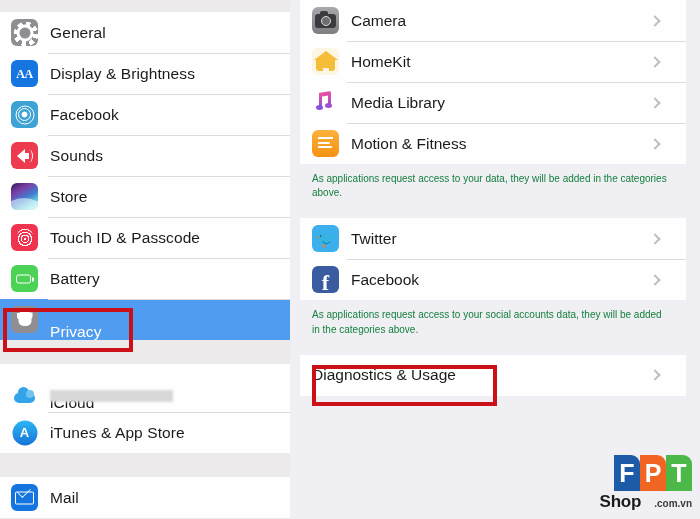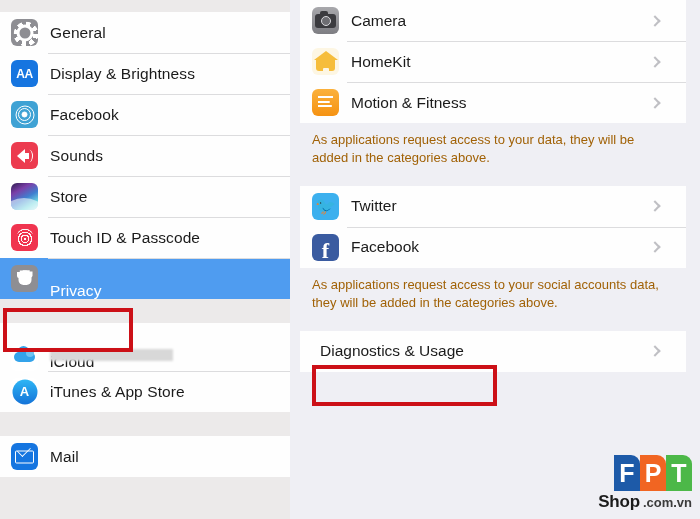--- a/index.html
+++ b/index.html
@@ -94,21 +94,21 @@
                      #fff 87.5% 94.5%, transparent 94.5% 100%);
     -webkit-mask: radial-gradient(circle, transparent 7.5px, #000 7.5px);
             mask: radial-gradient(circle, transparent 7.5px, #000 7.5px);
   }
   .ic-display { background: #1675e0; }
   .ic-display .aa {
     position:absolute; left:0; right:0; top:50%;
     transform: translateY(-50%);
     text-align:center; color:#fff;
     font-size:12px; font-weight:bold; letter-spacing:-.5px;
-    font-family:Liberation Sans, sans-serif;
+    font-family:Liberation Serif, serif;
   }
   .ic-wallpaper { background: #3fa2d4; }
   .ic-wallpaper .flower {
     position:absolute; left:50%; top:50%;
     transform:translate(-50%,-50%);
     width:19px; height:19px;
     border-radius:50%;
     border:1.5px solid #fff;
   }
   .ic-wallpaper .flower::before,
@@ -248,35 +248,35 @@
     content: "";
     position: absolute;
     left: 47px; right: 0; top: 0;
     height: 1px; background: #dcdcde;
   }
   .d-row.noicon + .d-row.noicon::before { left: 12px; }
   .d-label {
     font-size: 15.5px; color: #1b1b1b;
     margin-left: 12px; white-space: nowrap;
   }
-  .d-row.noicon .d-label { margin-left: 8px; }
+  .d-row.noicon .d-label { margin-left: 0; }
   .chev {
     margin-left: auto;
     width: 8px; height: 8px;
     border-right: 2px solid #bfbfc4;
     border-top: 2px solid #bfbfc4;
     transform: rotate(45deg);
   }
   .d-icon {
     width: 27px; height: 27px; border-radius: 6px;
     flex: 0 0 27px; position: relative; overflow: hidden;
   }
   .footnote {
-    font-size: 13px;
-    color: #a16207;
+    font-size: 10px;
+    color: #15803d;
     line-height: 1.42;
     padding: 8px 18px 0 12px;
   }
   .spacer { height: 18px; }
 
   
   .ic-camera { background: linear-gradient(180deg,#a8a8ac 0%,#7d7d82 100%); }
   .ic-camera .body {
     position:absolute; left:3px; top:7px;
     width:21px; height:14px; border-radius:3px;
@@ -396,22 +396,22 @@
   #fpt-logo .wordmark {
     display: flex; align-items: baseline;
     justify-content: flex-end;
     margin-top: 1px;
   }
   #fpt-logo .shop {
     color: #1b1b1b; font-size: 17px; font-weight: bold;
     letter-spacing: -.2px;
   }
   #fpt-logo .tld {
-    color: #3b3b3b; font-size: 13px; font-weight: bold;
-    margin-left: 3px;
+    color: #3b3b3b; font-size: 10px; font-weight: bold;
+    margin-left: 13px;
   }
 </style>
 </head>
 <body>
 
 <div id="screen">
 
   <div id="sidebar">
 
     <div class="sb-gap" style="height:12px"></div>
@@ -452,20 +452,26 @@
         <div class="sb-label">Store</div>
       </div>
 
       <div class="sb-row">
         <div class="sb-icon ic-touchid">
             <div class="fp"></div>
           </div>
         <div class="sb-label">Touch ID &amp; Passcode</div>
       </div>
 
+      <div class="sb-row">
+        <div class="sb-icon ic-battery">
+            <div class="bat"></div>
+          </div>
+        <div class="sb-label">Battery</div>
+      </div>
 
       <div class="sb-row selected">
         <div class="sb-icon ic-privacy">
             <div class="hand"></div>
           </div>
         <div class="sb-label">Privacy</div>
       </div>
 
     </div>
 
@@ -519,20 +525,31 @@
       <div class="d-row">
         <div class="d-icon ic-homekit">
           <div class="roof"></div>
             <div class="house"></div>
             <div class="door"></div>
         </div>
         <div class="d-label">HomeKit</div>
         <div class="chev"></div>
       </div>
 
+      <div class="d-row">
+        <div class="d-icon ic-media">
+          <div class="beam"></div>
+            <div class="note"></div>
+            <div class="note2"></div>
+          <div class="d1"></div>
+            <div class="d2"></div>
+        </div>
+        <div class="d-label">Media Library</div>
+        <div class="chev"></div>
+      </div>
 
       <div class="d-row">
         <div class="d-icon ic-motion">
             <div class="lines"></div>
           </div>
         <div class="d-label">Motion &amp; Fitness</div>
         <div class="chev"></div>
       </div>
 
     </div>

